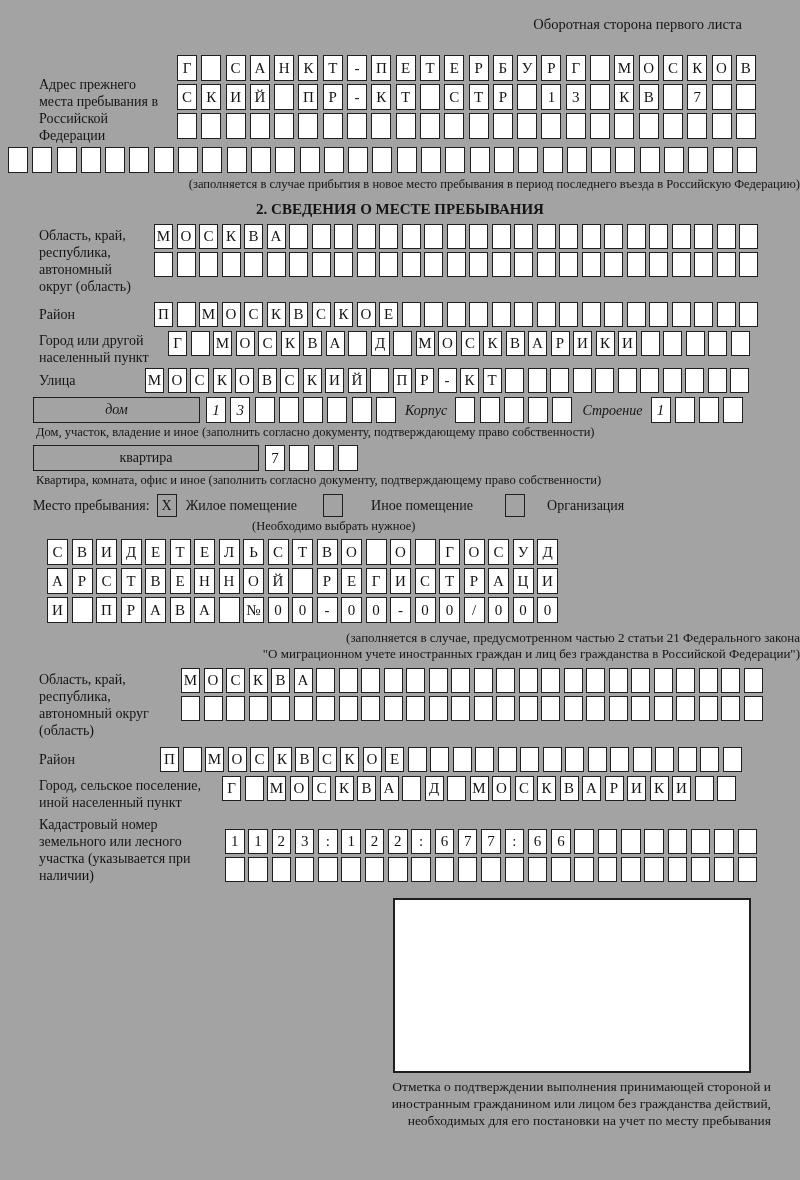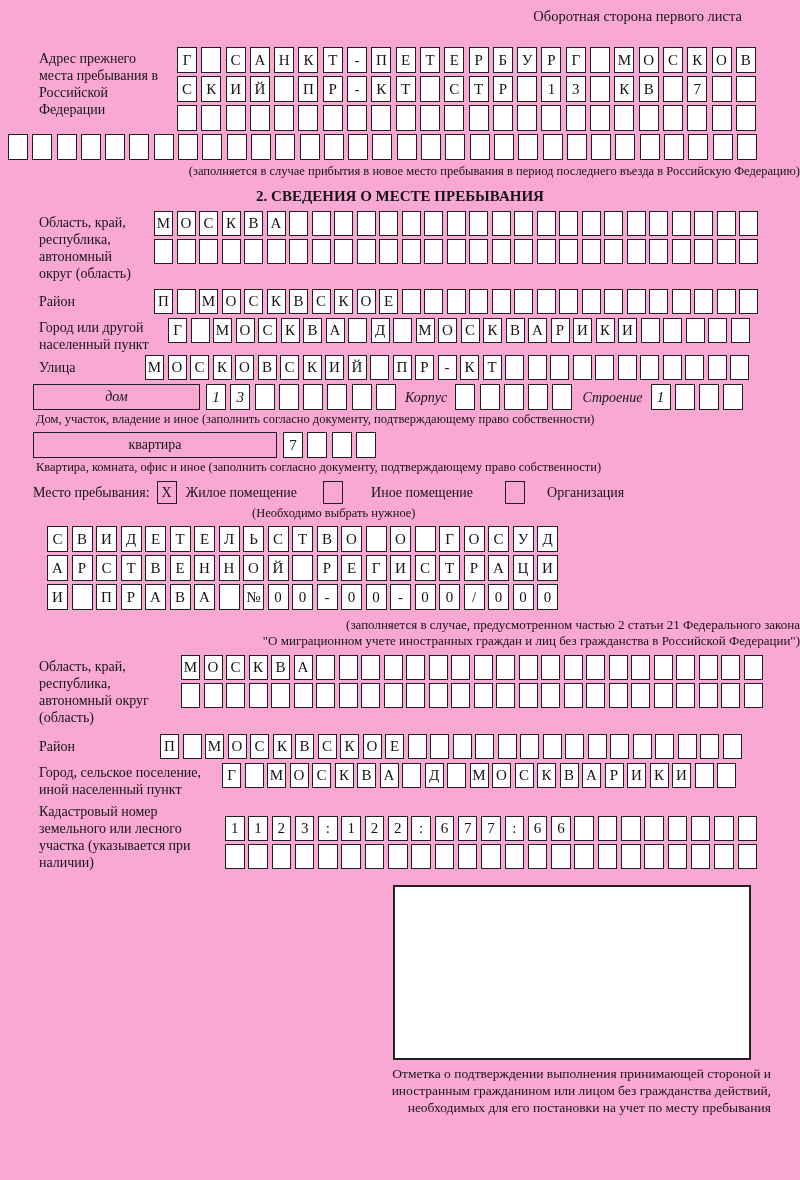--- a/index.html
+++ b/index.html
@@ -1,19 +1,19 @@
 <!DOCTYPE html>
 <html><head>
 <meta charset="utf-8">
 <style>
   html,body{margin:0;padding:0;background:#fff;}
   .page{
-    width:800px;height:1180px;background:#f9a8d4;position:relative;
+    width:800px;height:1180px;background:#a3a3a3;position:relative;
     font-family:"Liberation Serif","DejaVu Serif",serif;color:#141414;
-    box-sizing:border-box;padding-top:8px;overflow:hidden;
+    box-sizing:border-box;padding-top:16px;overflow:hidden;
   }
   .hdr-note{font-size:14.5px;text-align:right;padding-right:58px;}
   .frow{display:flex;align-items:flex-start;}
   .lbl{font-size:14px;line-height:17px;}
   .gridcol{display:flex;flex-direction:column;gap:3px;}
   .grid{display:flex;}
   .cell{
     box-sizing:border-box;border:1.8px solid #1f1f1f;background:#fff;
     display:flex;align-items:center;justify-content:center;
     font-size:15px;line-height:1;
@@ -37,21 +37,21 @@
   .nowrap{white-space:nowrap;}
 </style>
 </head>
 <body>
 
 <div class="page">
 
   <div class="hdr-note">Оборотная сторона первого листа</div>
 
   <div class="frow" style="margin:22px 0 0 39px;">
-    <div class="lbl" style="width:130px;flex:0 0 130px;padding-top:3px;">Адрес прежнего места пребывания в Российской Федерации</div>
+    <div class="lbl" style="width:130px;flex:0 0 130px;padding-top:3px;margin-top:18px;">Адрес прежнего места пребывания в Российской Федерации</div>
     <div class="gridcol" style="margin-left:8px;">
       <div class="grid g-a">
           <div class="cell">Г</div>
           <div class="cell"></div>
           <div class="cell">С</div>
           <div class="cell">А</div>
           <div class="cell">Н</div>
           <div class="cell">К</div>
           <div class="cell">Т</div>
           <div class="cell">-</div>
@@ -349,21 +349,21 @@
     <div class="grid g-a">
         <div class="cell">1</div>
         <div class="cell"></div>
         <div class="cell"></div>
         <div class="cell"></div>
       </div>
   </div>
   <div class="cap" style="margin:2px 0 0 36px;">Дом, участок, владение и иное (заполнить согласно документу, подтверждающему право собственности)</div>
 
   <div class="frow" style="margin:5px 0 0 33px;align-items:center;">
-    <div class="wbox" style="width:244px;">квартира</div>
+    <div class="wbox" style="width:226px;">квартира</div>
     <div class="grid g-a" style="margin-left:6px;">
         <div class="cell">7</div>
         <div class="cell"></div>
         <div class="cell"></div>
         <div class="cell"></div>
       </div>
   </div>
   <div class="cap" style="margin:2px 0 0 36px;">Квартира, комната, офис и иное (заполнить согласно документу, подтверждающему право собственности)</div>
 
   <div class="frow" style="margin:6px 0 0 33px;align-items:center;">

